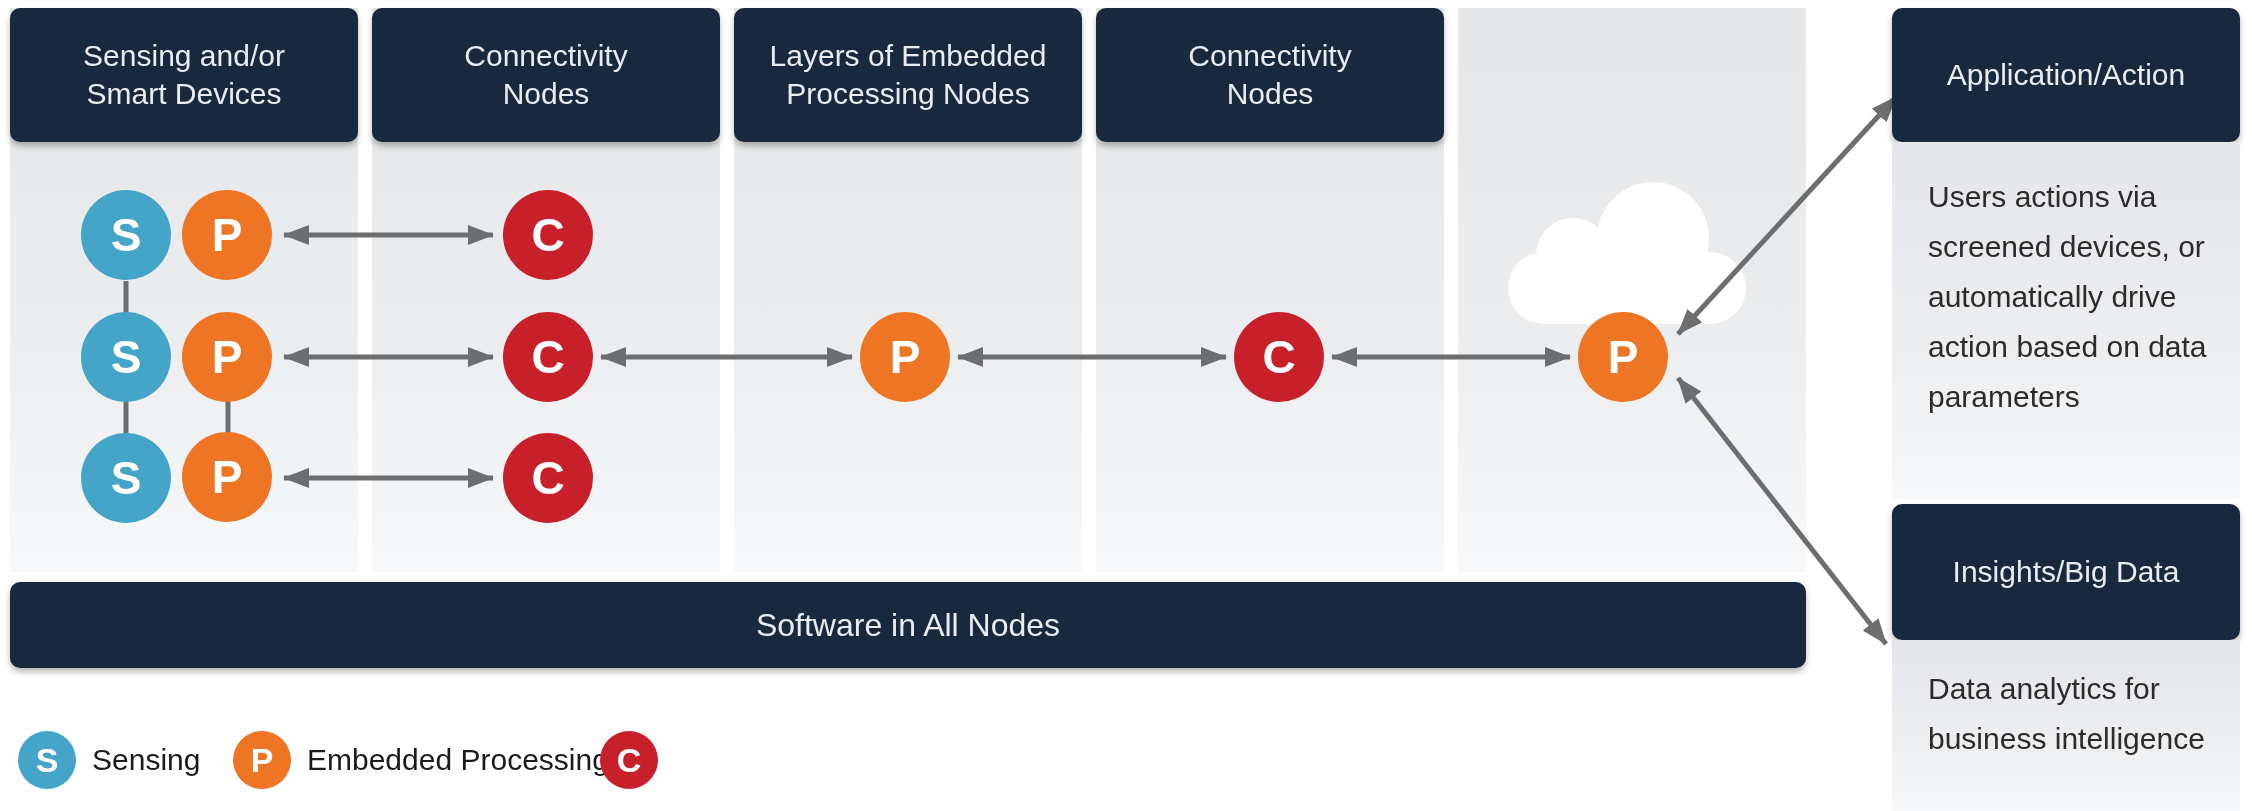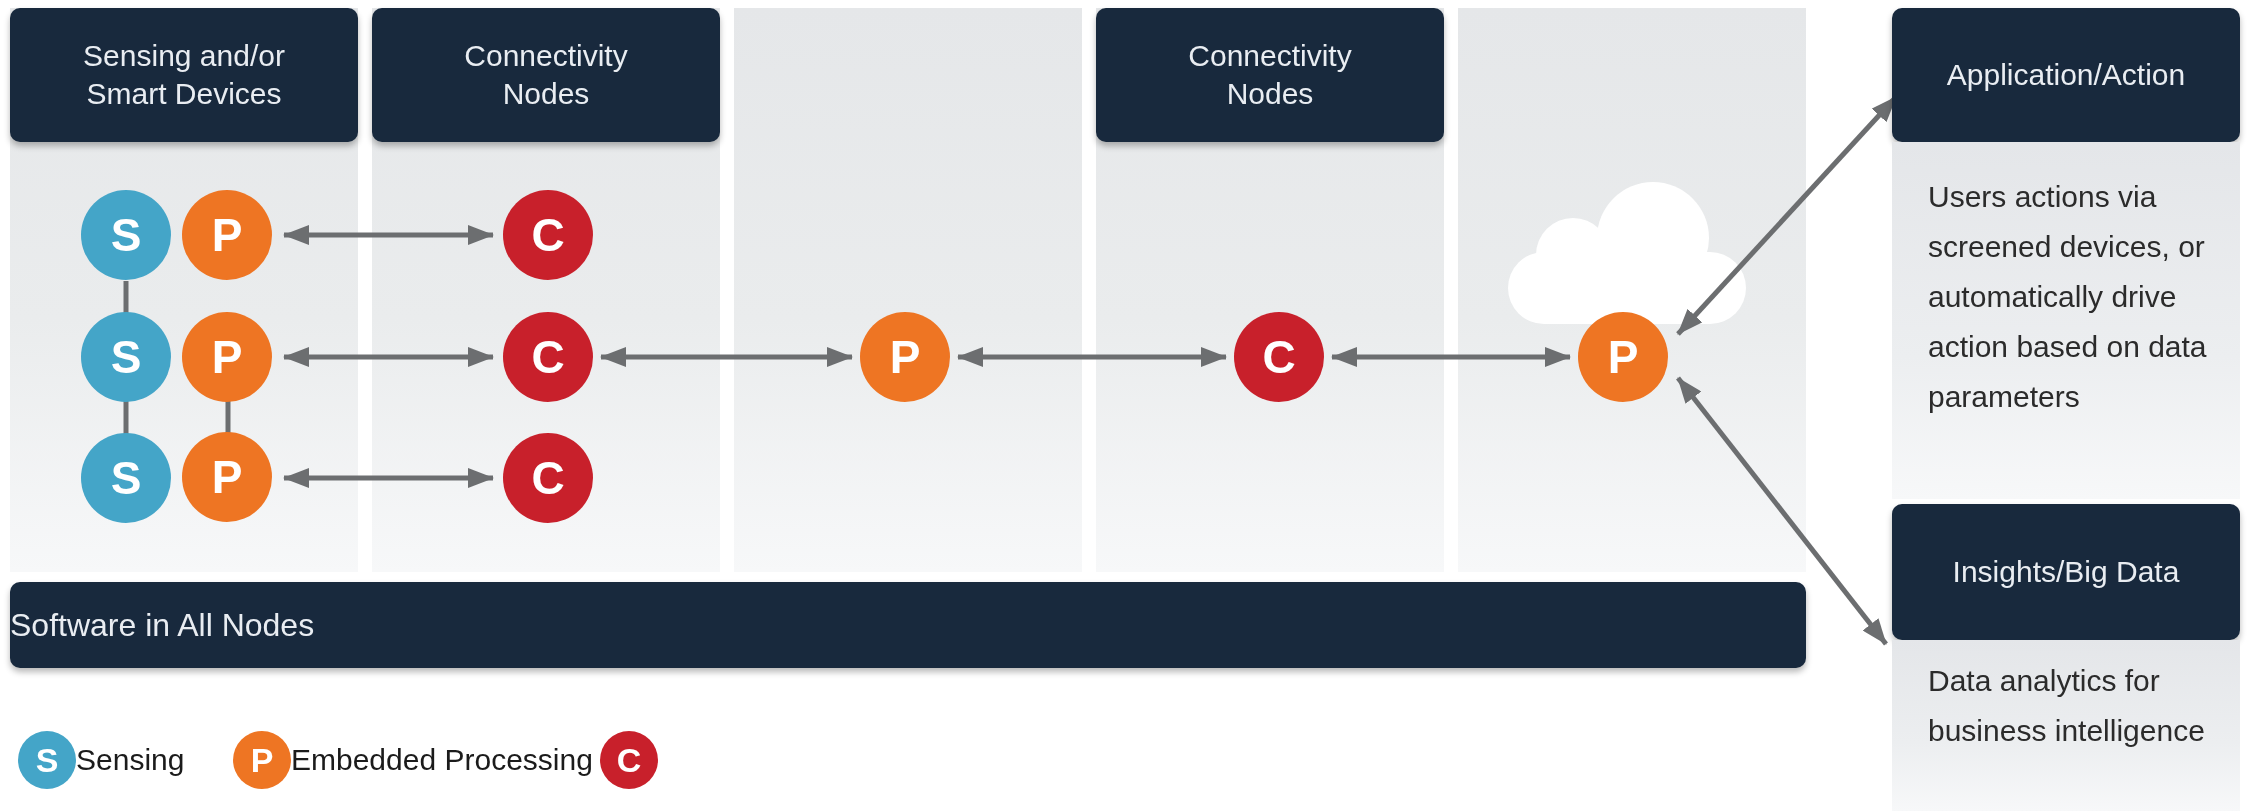--- a/index.html
+++ b/index.html
@@ -17,21 +17,21 @@
     position:absolute;width:348px;height:134px;background:#18293d;border-radius:10px;
     box-shadow:0 4px 6px rgba(0,0,0,.28);
     display:flex;align-items:center;justify-content:center;text-align:center;
     color:#e9edf2;font-size:30px;line-height:38px;white-space:pre-line;
   }
   .hdr-top{top:8px;}
   
   .software-bar{
     position:absolute;left:10px;top:582px;width:1796px;height:86px;background:#18293d;
     border-radius:10px;box-shadow:0 4px 6px rgba(0,0,0,.28);
-    display:flex;align-items:center;
+    display:flex;align-items:center;justify-content:center;
     color:#e9edf2;font-size:32px;
   }
   
   .node{
     position:absolute;width:90px;height:90px;border-radius:50%;
     display:flex;align-items:center;justify-content:center;
     color:#ffffff;font-size:46px;font-weight:bold;
   }
   .node-s{background:#44a5c8;}
   .node-p{background:#ee7523;}
@@ -46,21 +46,21 @@
     background:linear-gradient(180deg,#e4e6e9 0%,#eceef0 60%,#f7f8f9 100%);
     color:#2b2b2b;font-size:30px;line-height:50px;
     box-sizing:border-box;padding:30px 28px 0 36px;
   }
   
   .legend-item{position:absolute;top:731px;height:58px;display:flex;align-items:center;}
   .legend-dot{
     width:58px;height:58px;border-radius:50%;display:flex;align-items:center;justify-content:center;
     color:#fff;font-size:34px;font-weight:bold;flex:0 0 auto;
   }
-  .legend-label{margin-left:0;color:#1b1b1b;font-size:30px;white-space:nowrap;}
+  .legend-label{margin-left:16px;color:#1b1b1b;font-size:30px;white-space:nowrap;}
   svg.wires{position:absolute;left:0;top:0;pointer-events:none;}
 </style>
 </head>
 <body>
 
 <div id="stage">
 
   <div class="col-panel" style="left:10px"></div>
   <div class="col-panel" style="left:372px"></div>
   <div class="col-panel" style="left:734px"></div>
@@ -94,20 +94,22 @@
     <line x1="1332" y1="357" x2="1570" y2="357" stroke="#6c6e70" stroke-width="5" marker-start="url(#ahStart)" marker-end="url(#ahEnd)"></line>
 
     <line x1="1678" y1="334" x2="1896" y2="97" stroke="#6c6e70" stroke-width="5" marker-start="url(#ahStart)" marker-end="url(#ahEnd)"></line>
     <line x1="1678" y1="378" x2="1886" y2="644" stroke="#6c6e70" stroke-width="5" marker-start="url(#ahStart)" marker-end="url(#ahEnd)"></line>
   </svg>
 
   <div class="hdr hdr-top" style="left:10px">Sensing and/or
 Smart Devices</div>
   <div class="hdr hdr-top" style="left:372px">Connectivity
 Nodes</div>
+  <div class="hdr hdr-top" style="left:734px">Layers of Embedded
+Processing Nodes</div>
   <div class="hdr hdr-top" style="left:1096px">Connectivity
 Nodes</div>
 
   <div class="node node-s" style="left:81px;top:190px">S</div>
   <div class="node node-s" style="left:81px;top:312px">S</div>
   <div class="node node-s" style="left:81px;top:433px">S</div>
   <div class="node node-p" style="left:182px;top:190px">P</div>
   <div class="node node-p" style="left:182px;top:312px">P</div>
   <div class="node node-p" style="left:182px;top:432px">P</div>
 
@@ -124,21 +126,21 @@
   <div class="software-bar">
     <span>Software in All Nodes</span>
   </div>
 
   <div class="hdr" style="left:1892px;top:8px">Application/Action</div>
   <div class="desc-panel" style="left:1892px;top:142px;height:357px">
     <span>Users actions via screened devices, or automatically drive action based on data parameters</span>
   </div>
 
   <div class="hdr" style="left:1892px;top:504px;height:136px">Insights/Big Data</div>
-  <div class="desc-panel" style="left:1892px;top:640px;height:171px;padding-top:16px">
+  <div class="desc-panel" style="left:1892px;top:640px;height:171px;padding-top:24px">
     <span>Data analytics for business intelligence</span>
   </div>
 
   <div class="legend-item" style="left:18px">
     <div class="legend-dot" style="background:#44a5c8">S</div>
     <div class="legend-label">Sensing</div>
   </div>
   <div class="legend-item" style="left:233px">
     <div class="legend-dot" style="background:#ee7523">P</div>
     <div class="legend-label">Embedded Processing</div>

